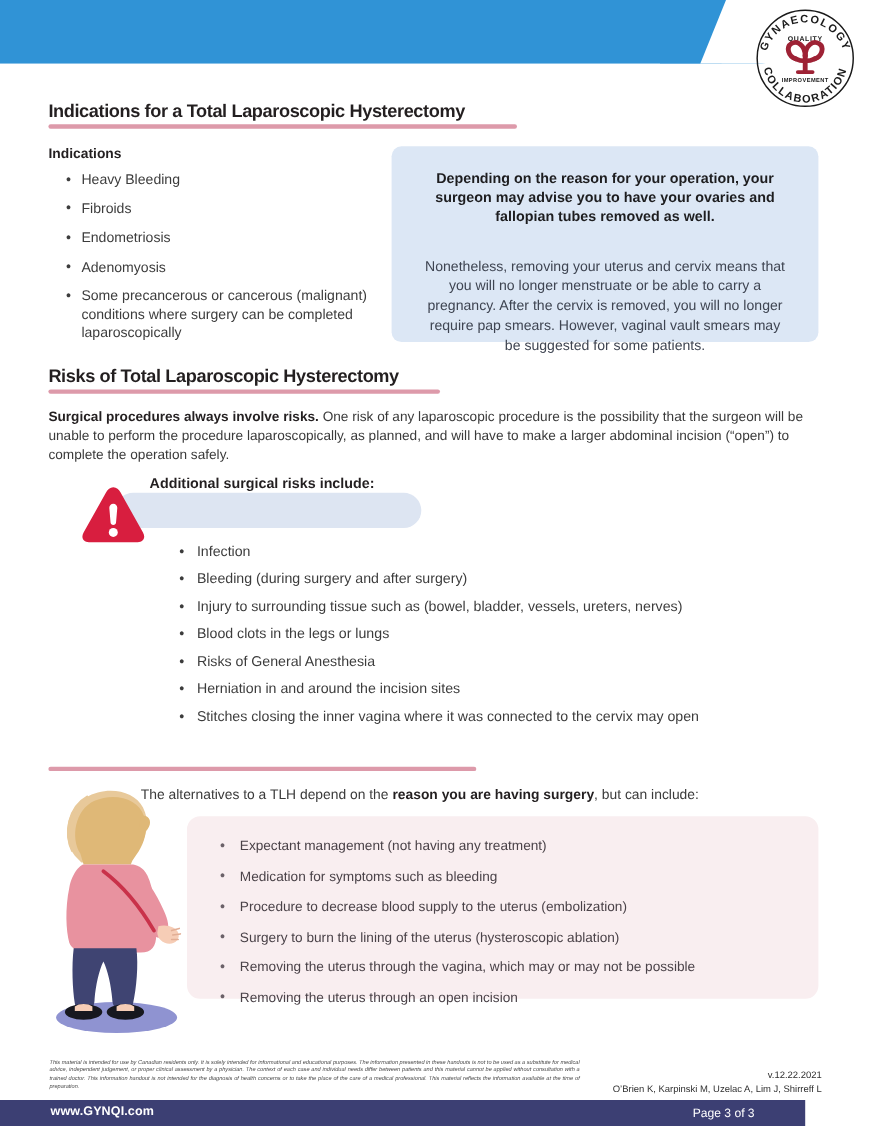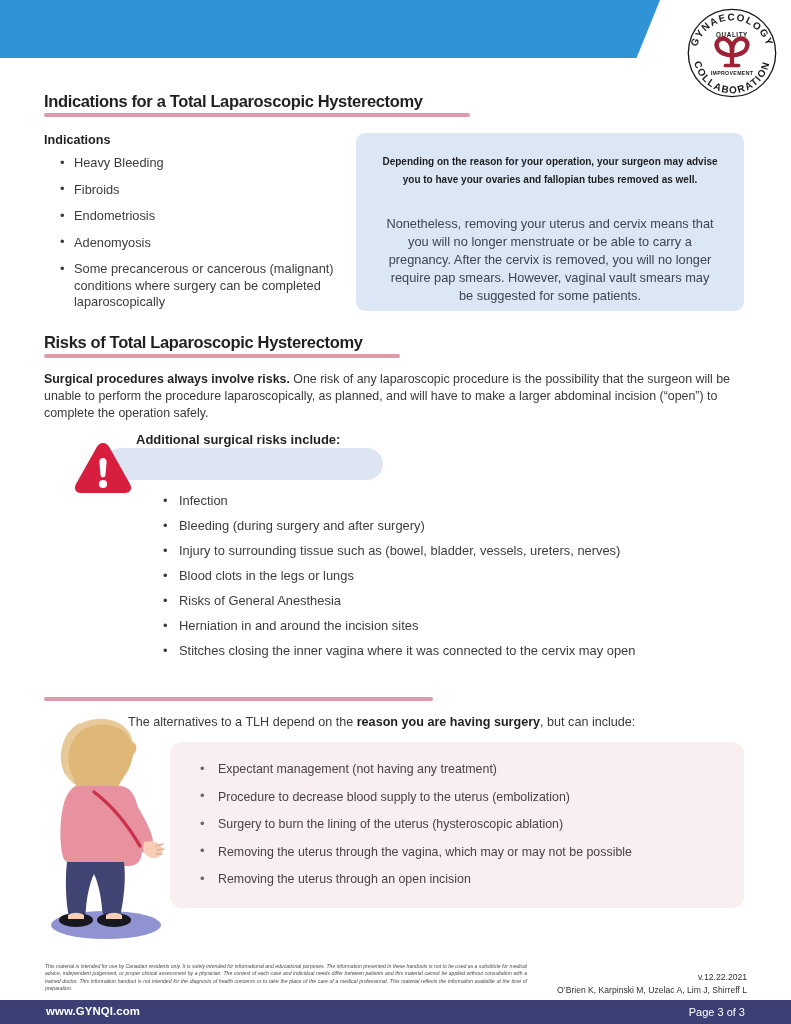--- a/index.html
+++ b/index.html
@@ -147,21 +147,21 @@
   
   .callout-blue {
     position: absolute;
     background: #dce7f5;
     border-radius: 9px;
     box-sizing: border-box;
     text-align: center;
   }
   .callout-blue .co-bold {
     font-weight: bold;
-    font-size: 10px;
+    font-size: 13px;
     line-height: 17.5px;
     color: #1d1d1f;
   }
   .callout-blue .co-body {
     font-size: 12.8px;
     line-height: 18px;
     color: #3e4451;
     margin-top: 27px;
   }
 
@@ -228,21 +228,21 @@
     top: 985px;
     font-size: 8.6px;
     color: #2f2f2f;
     text-align: right;
     white-space: nowrap;
   }
   .footer-bar {
     position: absolute;
     left: 0;
     bottom: 0;
-    width: 791px;
+    width: 732px;
     height: 24px;
     background: #3c3f73;
   }
   .footer-url {
     position: absolute;
     left: 46px;
     top: 5px;
     font-size: 11.4px;
     font-weight: bold;
     color: #ffffff;
@@ -384,20 +384,21 @@
       <path d="M 24,203 C 28,200 36,200 40,203 L 40,207 L 24,207 Z" fill="#f6cdb6"></path>
       <ellipse cx="70" cy="208" rx="17" ry="7" fill="#17181f"></ellipse>
       <path d="M 62,203 C 66,200 74,200 78,203 L 78,207 L 62,207 Z" fill="#f6cdb6"></path>
     </svg>
   </div>
 
   <div class="alt-box" style="left:170px; top:742px; width:574px; height:166px;"></div>
 
   <ul class="bl alts" style="left:194px; top:761px; width:540px;">
     <li>Expectant management (not having any treatment)</li>
+    <li>Medication for symptoms such as bleeding</li>
     <li>Procedure to decrease blood supply to the uterus (embolization)</li>
     <li>Surgery to burn the lining of the uterus (hysteroscopic ablation)</li>
     <li>Removing the uterus through the vagina, which may or may not be possible</li>
     <li>Removing the uterus through an open incision</li>
   </ul>
 
   <div class="disclaimer">This material is intended for use by Canadian residents only. It is solely intended for informational and educational purposes. The information presented in these handouts is not to be used as a substitute for medical advice, independent judgement, or proper clinical assessment by a physician. The context of each case and individual needs differ between patients and this material cannot be applied without consultation with a trained doctor. This information handout is not intended for the diagnosis of health concerns or to take the place of the care of a medical professional. This material reflects the information available at the time of preparation.</div>
 
   <div class="version">v.12.22.2021</div>
   <div class="authors">O’Brien K, Karpinski M, Uzelac A, Lim J, Shirreff L</div>

